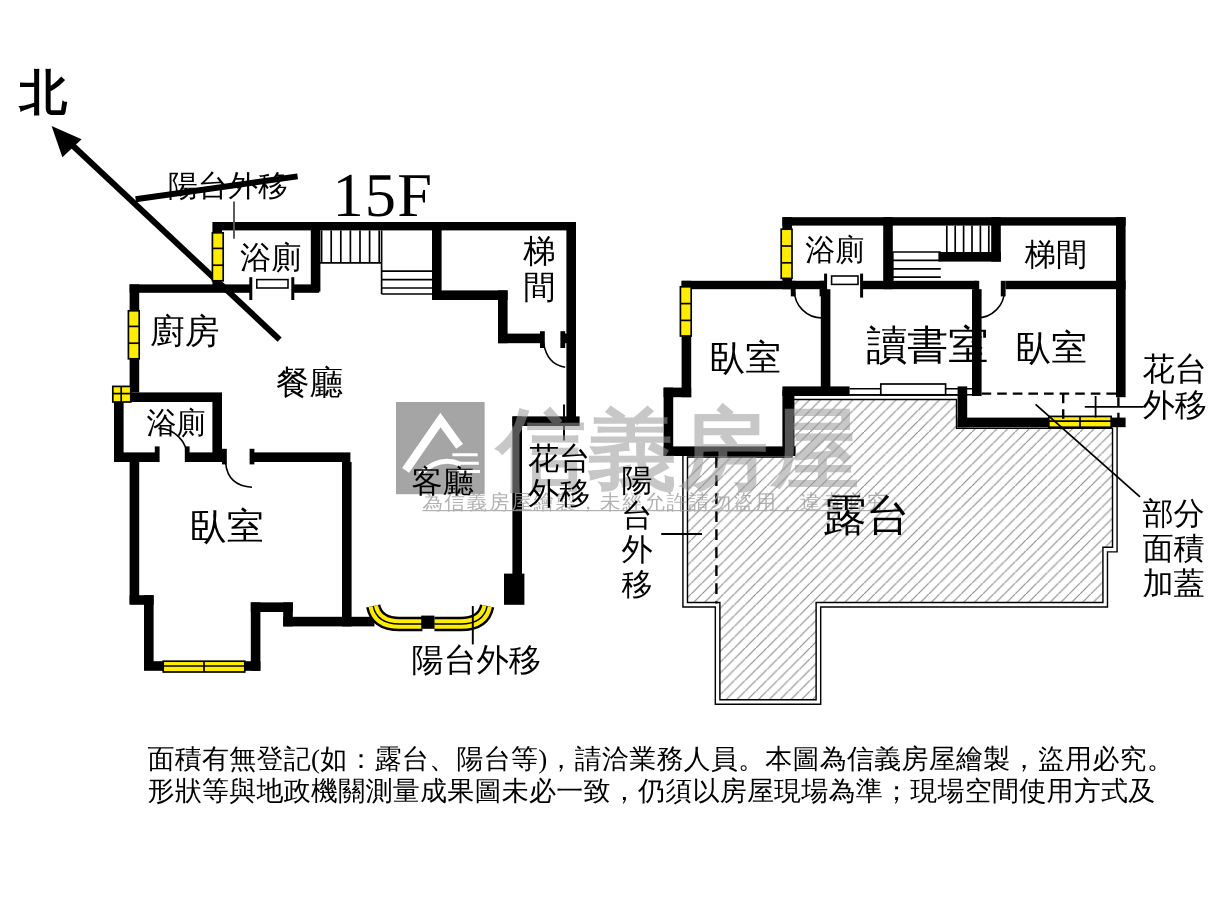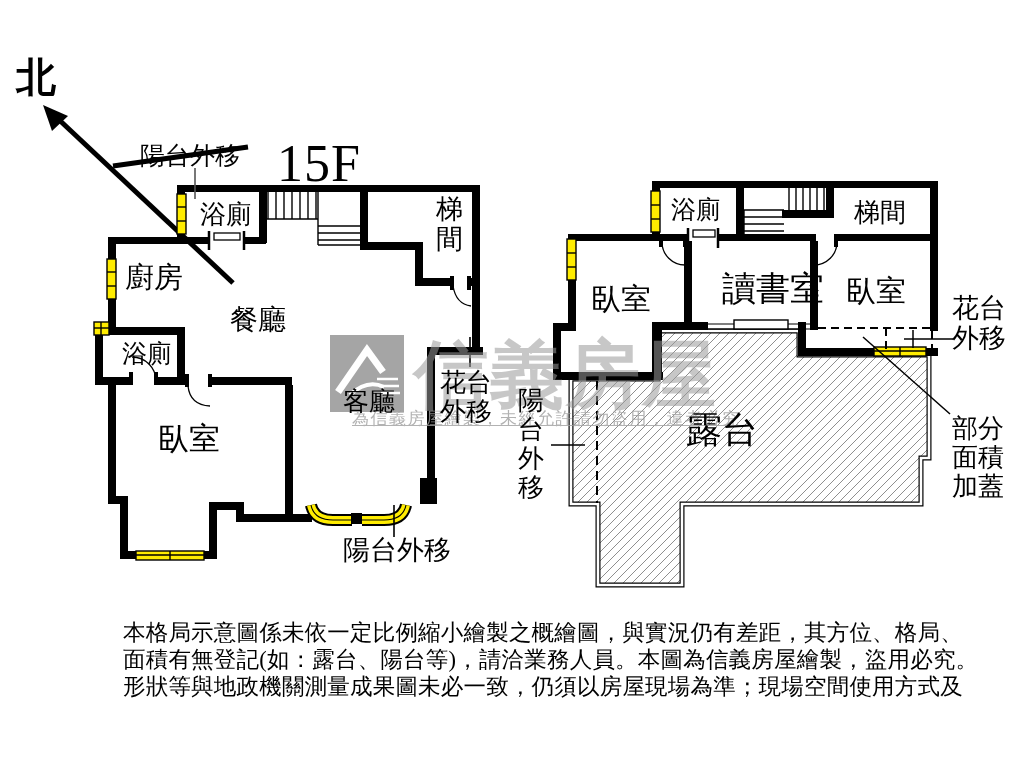--- a/index.html
+++ b/index.html
@@ -255,18 +255,17 @@
   <div class="label" style="left:854px;top:198px;font-size:26px;">梯間</div>
   <div class="label" style="left:591px;top:282px;font-size:30px;">臥室</div>
   <div class="label" style="left:722px;top:270px;font-size:34px;">讀書室</div>
   <div class="label" style="left:846px;top:274px;font-size:30px;">臥室</div>
   <div class="label" style="left:686px;top:410px;font-size:36px;">露台</div>
   <div class="label wrap" style="left:952px;top:293px;font-size:27px;width:58px;">花台外移</div>
   <div class="label wrap" style="left:952px;top:366px;font-size:26px;width:56px;margin-top:48px;">部分面積加蓋</div>
   <div class="label wrap" style="left:518px;top:386px;font-size:26px;width:28px;">陽台外移</div>
 
   <div id="disclaimer">
-    <div>本格局示意圖係未依一定比例縮小繪製之概繪圖，與實況仍有差距，其方位、格局、</div>
     <div>面積有無登記(如：露台、陽台等)，請洽業務人員。本圖為信義房屋繪製，盜用必究。</div>
     <div>形狀等與地政機關測量成果圖未必一致，仍須以房屋現場為準；現場空間使用方式及</div>
   </div>
 
 </div>
 
 </body></html>

